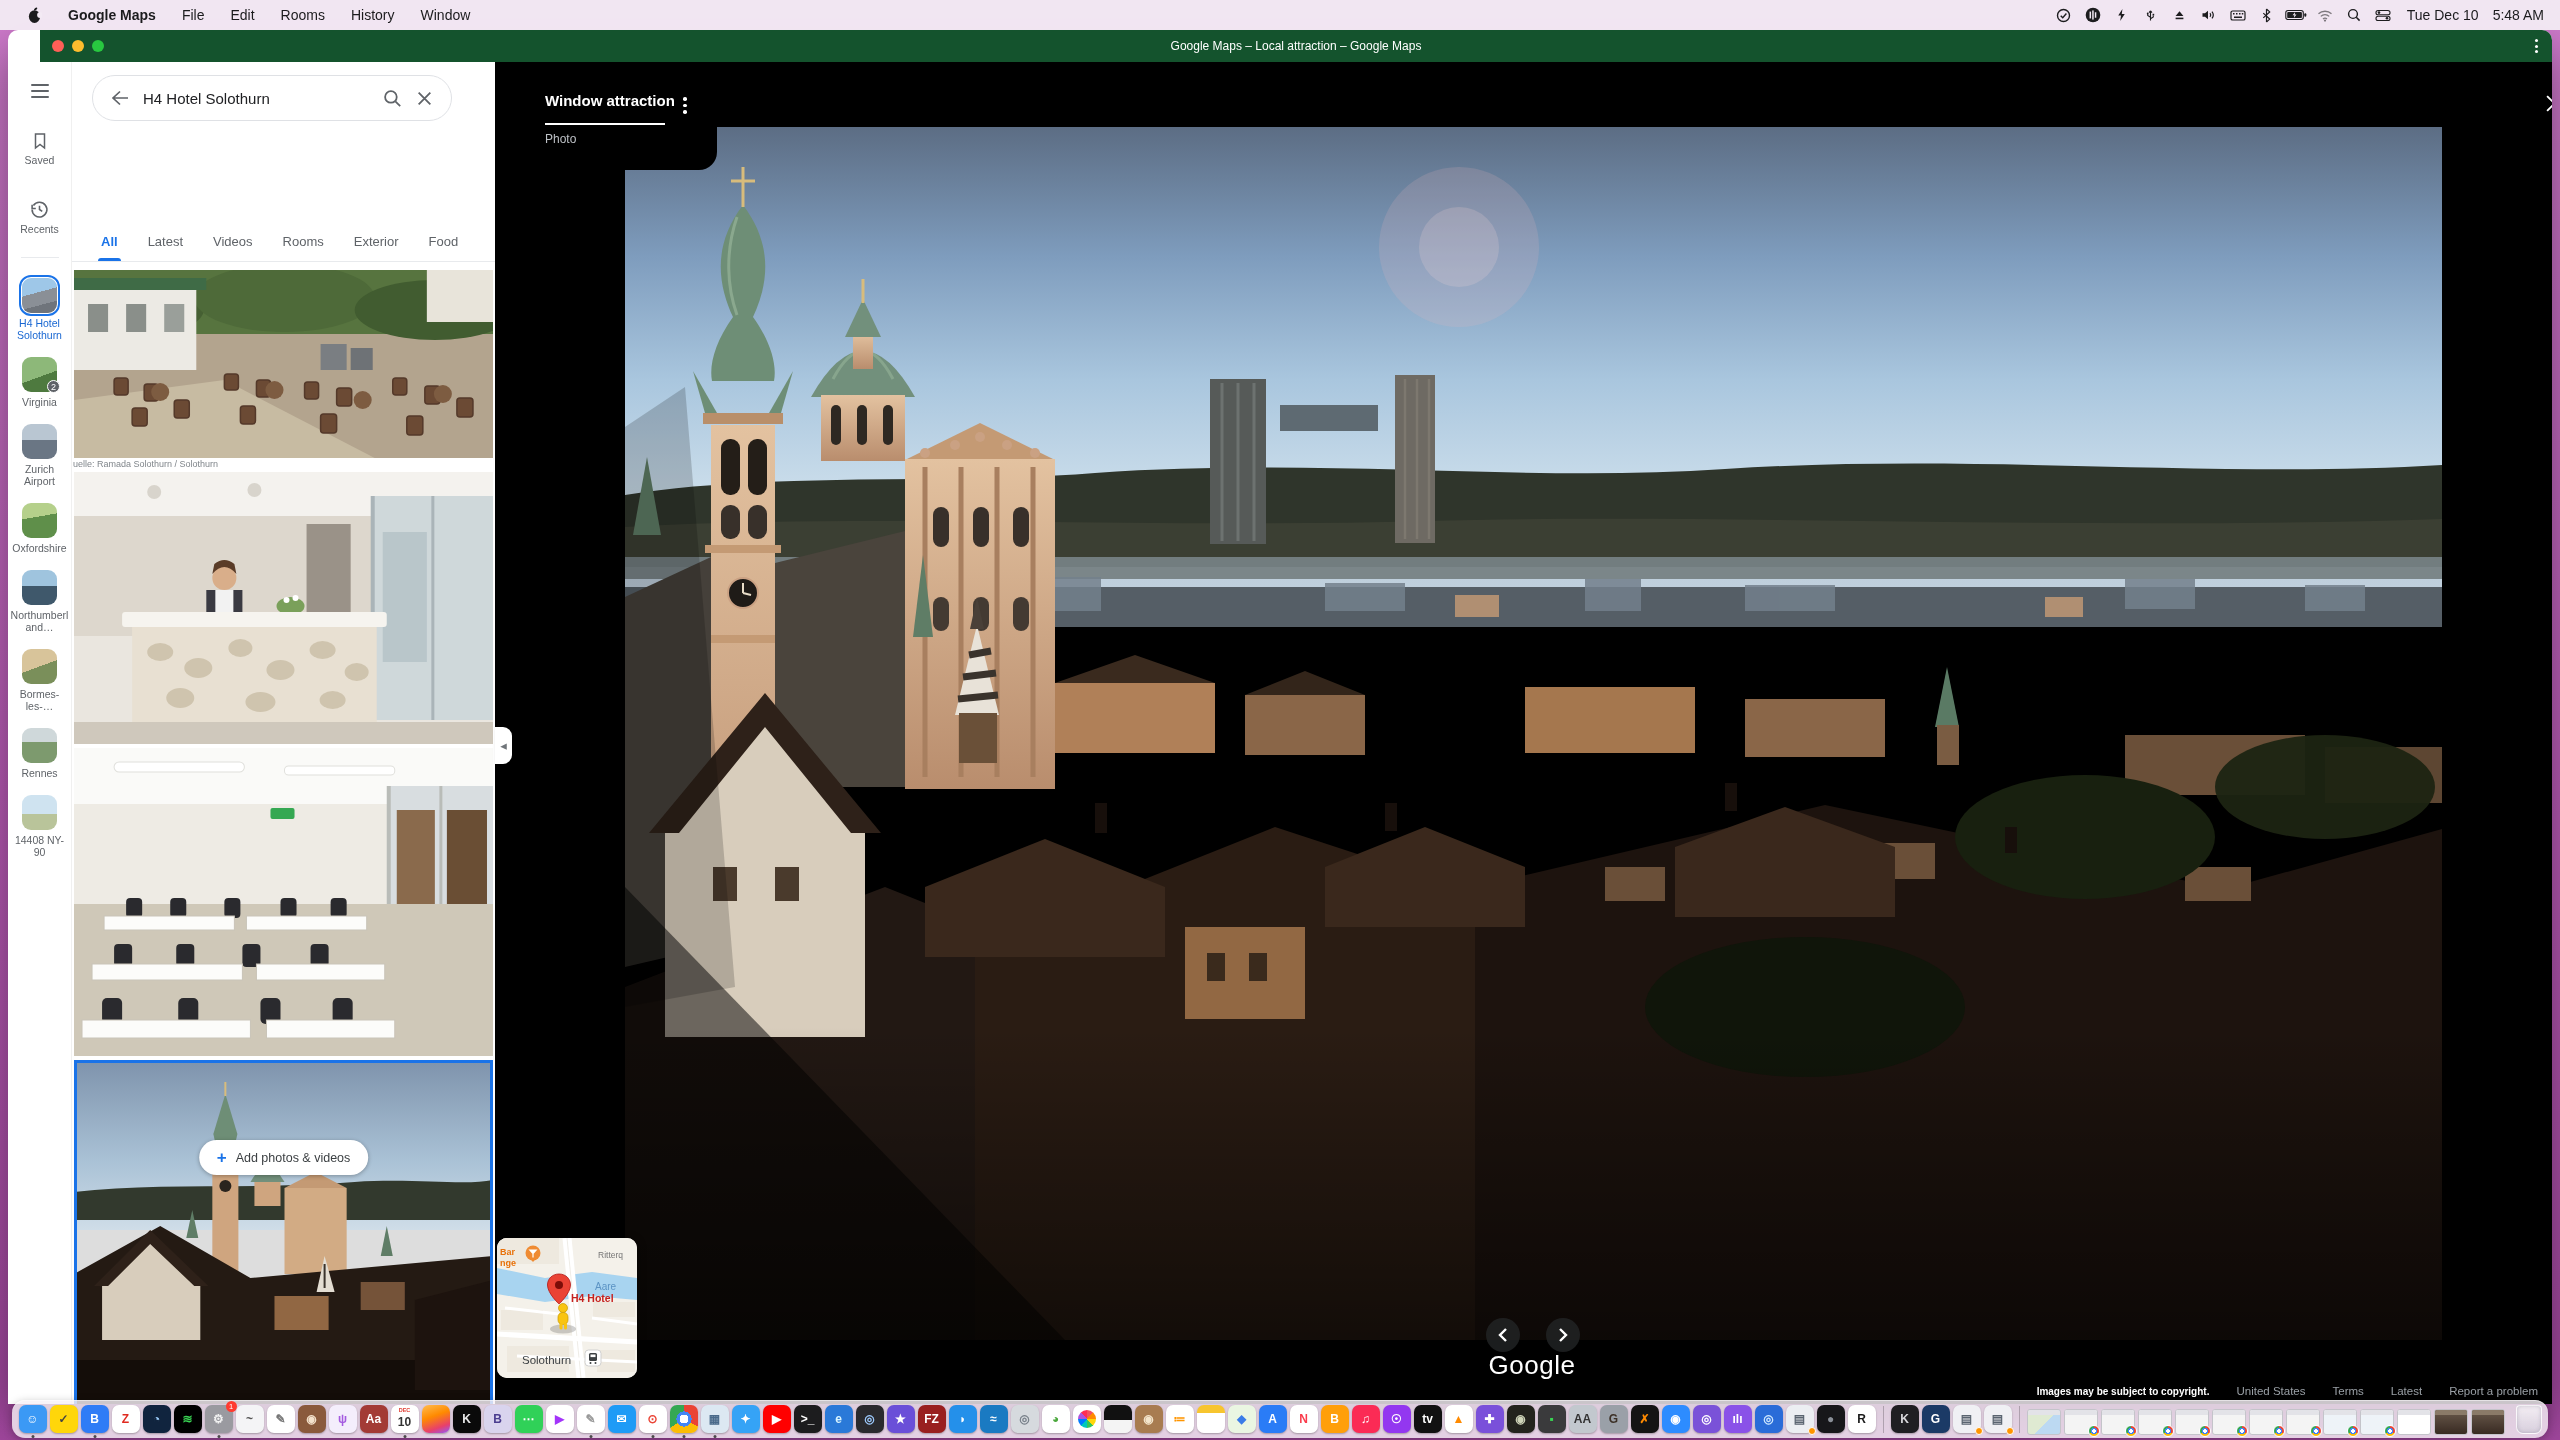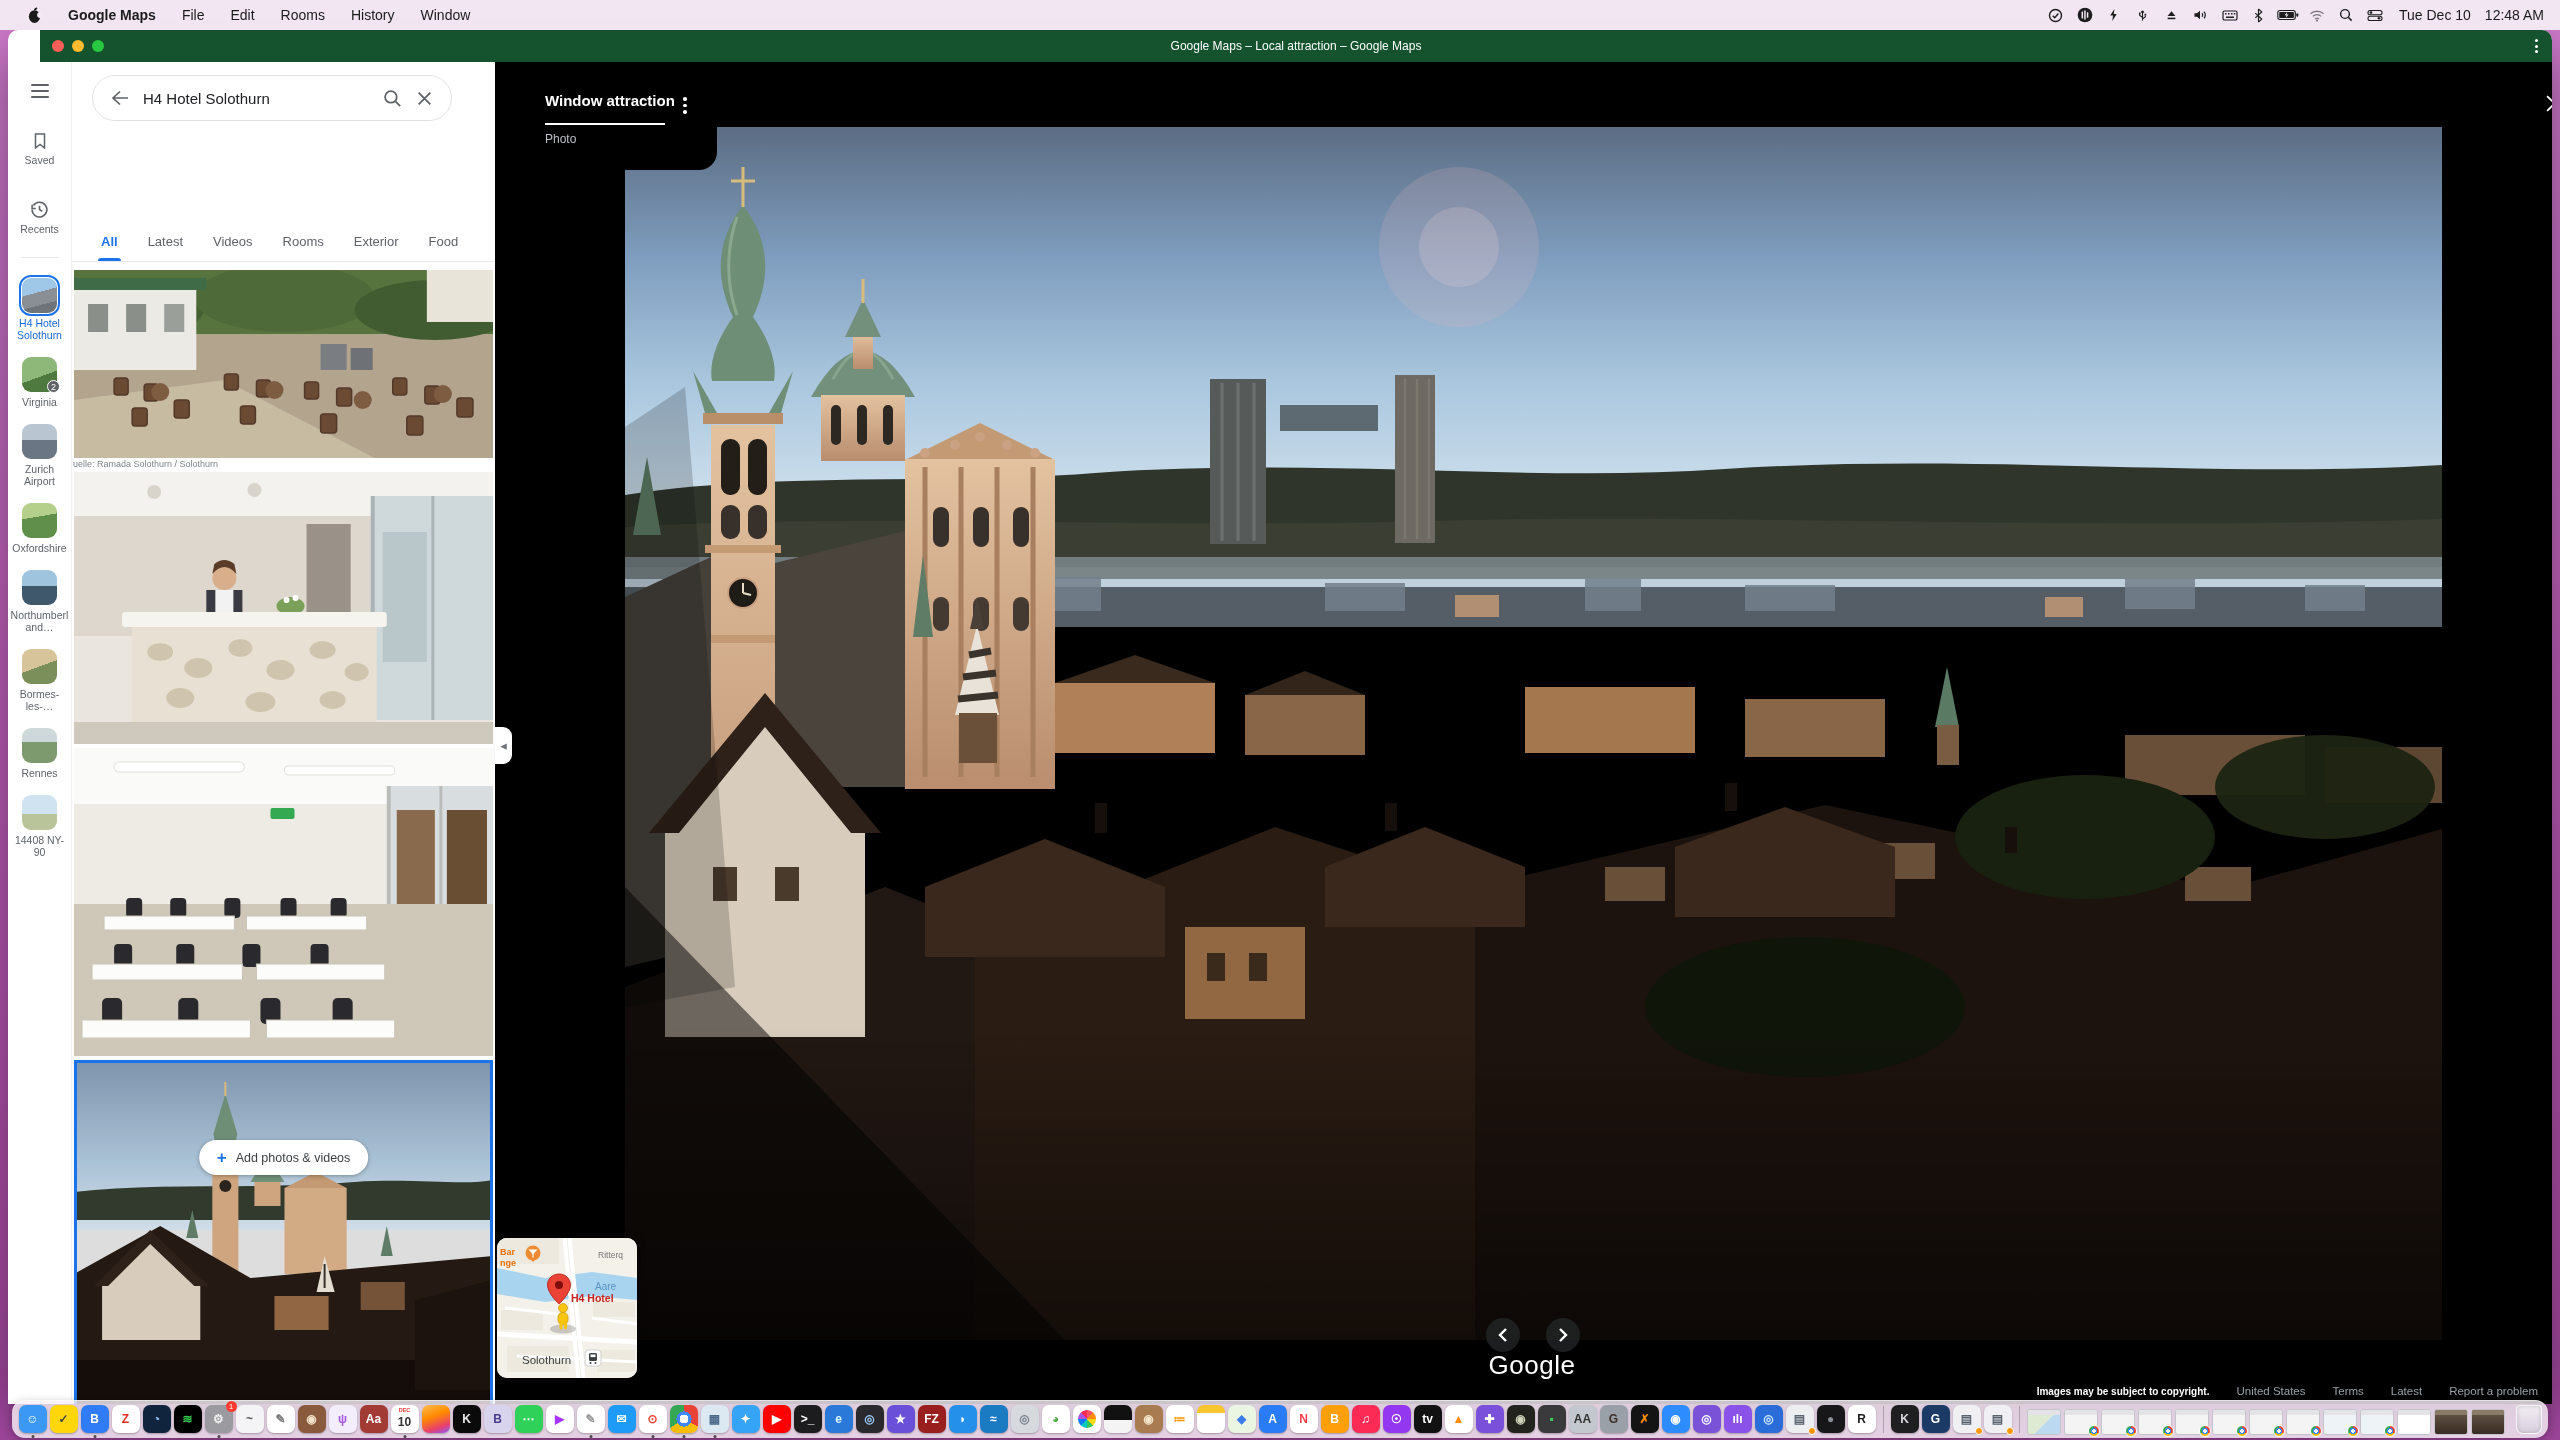--- a/index.html
+++ b/index.html
@@ -246,21 +246,21 @@
     <span class="st-ic">
         <svg width="16" height="13" viewBox="0 0 16 13">
           <rect x="1" y="1.5" width="14" height="4.3" rx="2.1" fill="none" stroke="#1d1d1f" stroke-width="1.1"></rect>
           <circle cx="4" cy="3.6" r="1.3" fill="#1d1d1f"></circle>
           <rect x="1" y="7.2" width="14" height="4.3" rx="2.1" fill="none" stroke="#1d1d1f" stroke-width="1.1"></rect>
           <circle cx="12" cy="9.3" r="1.3" fill="#1d1d1f"></circle>
         </svg>
       </span>
     <span class="mb-clock">
       <span>Tue Dec 10</span>
-      <span>12:48 AM</span>
+      <span>5:48 AM</span>
     </span>
   </div>
 </div>
 
 <div class="window">
   <div class="titlebar">
     <div class="tl-group">
       <span class="tl red"></span>
       <span class="tl yellow"></span>
       <span class="tl green"></span>

